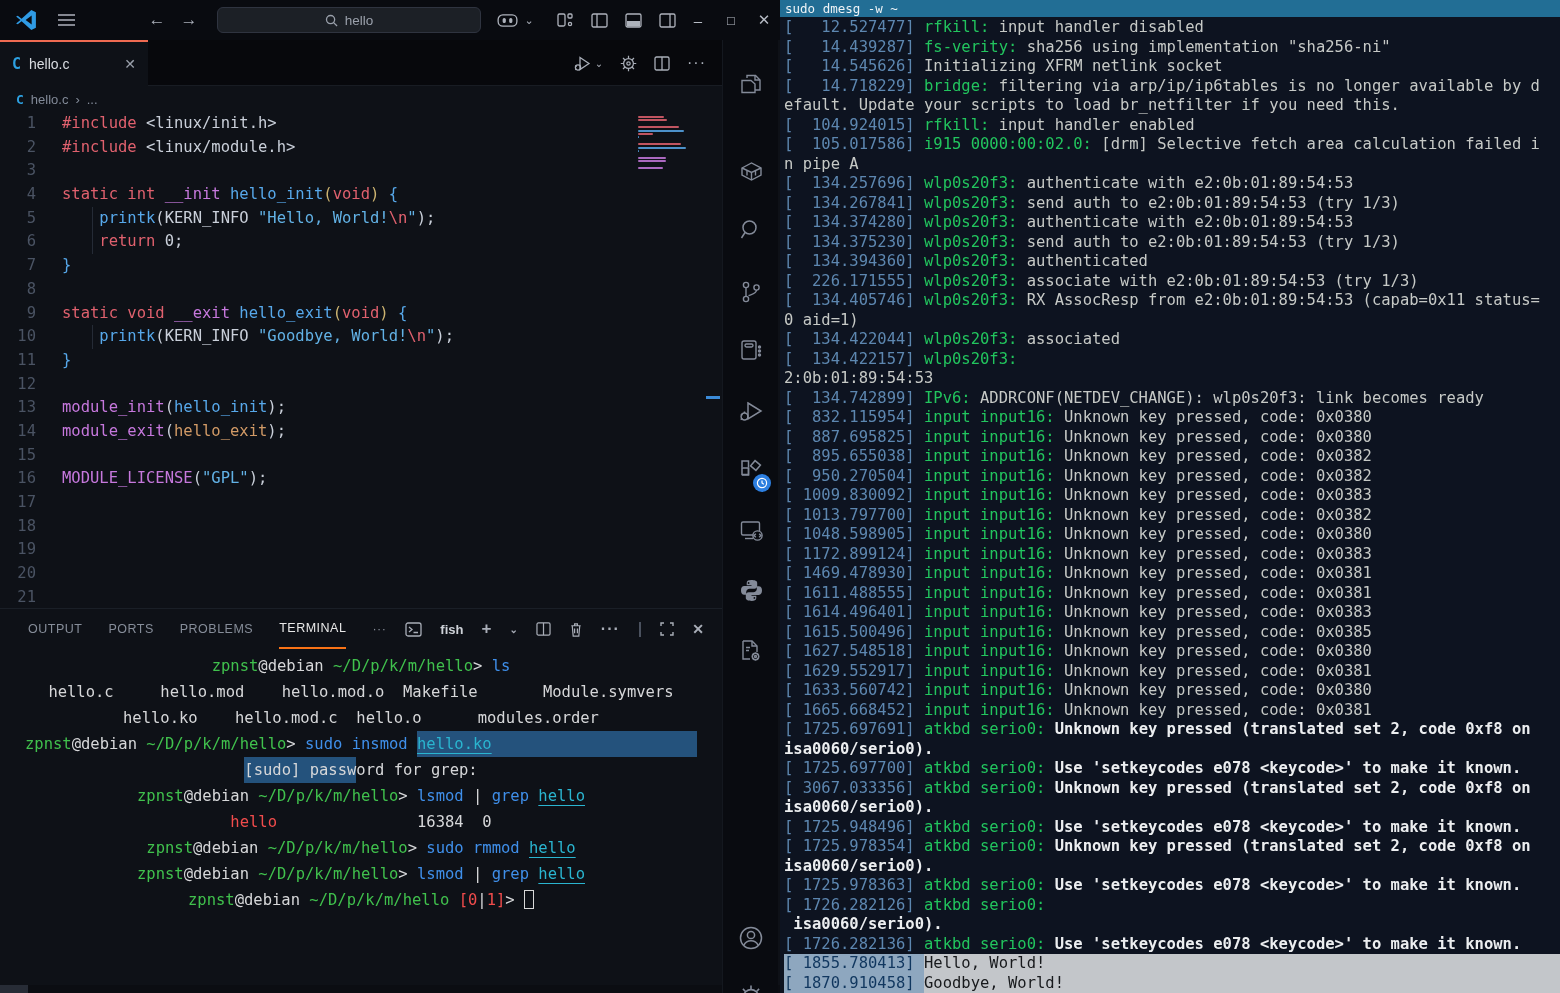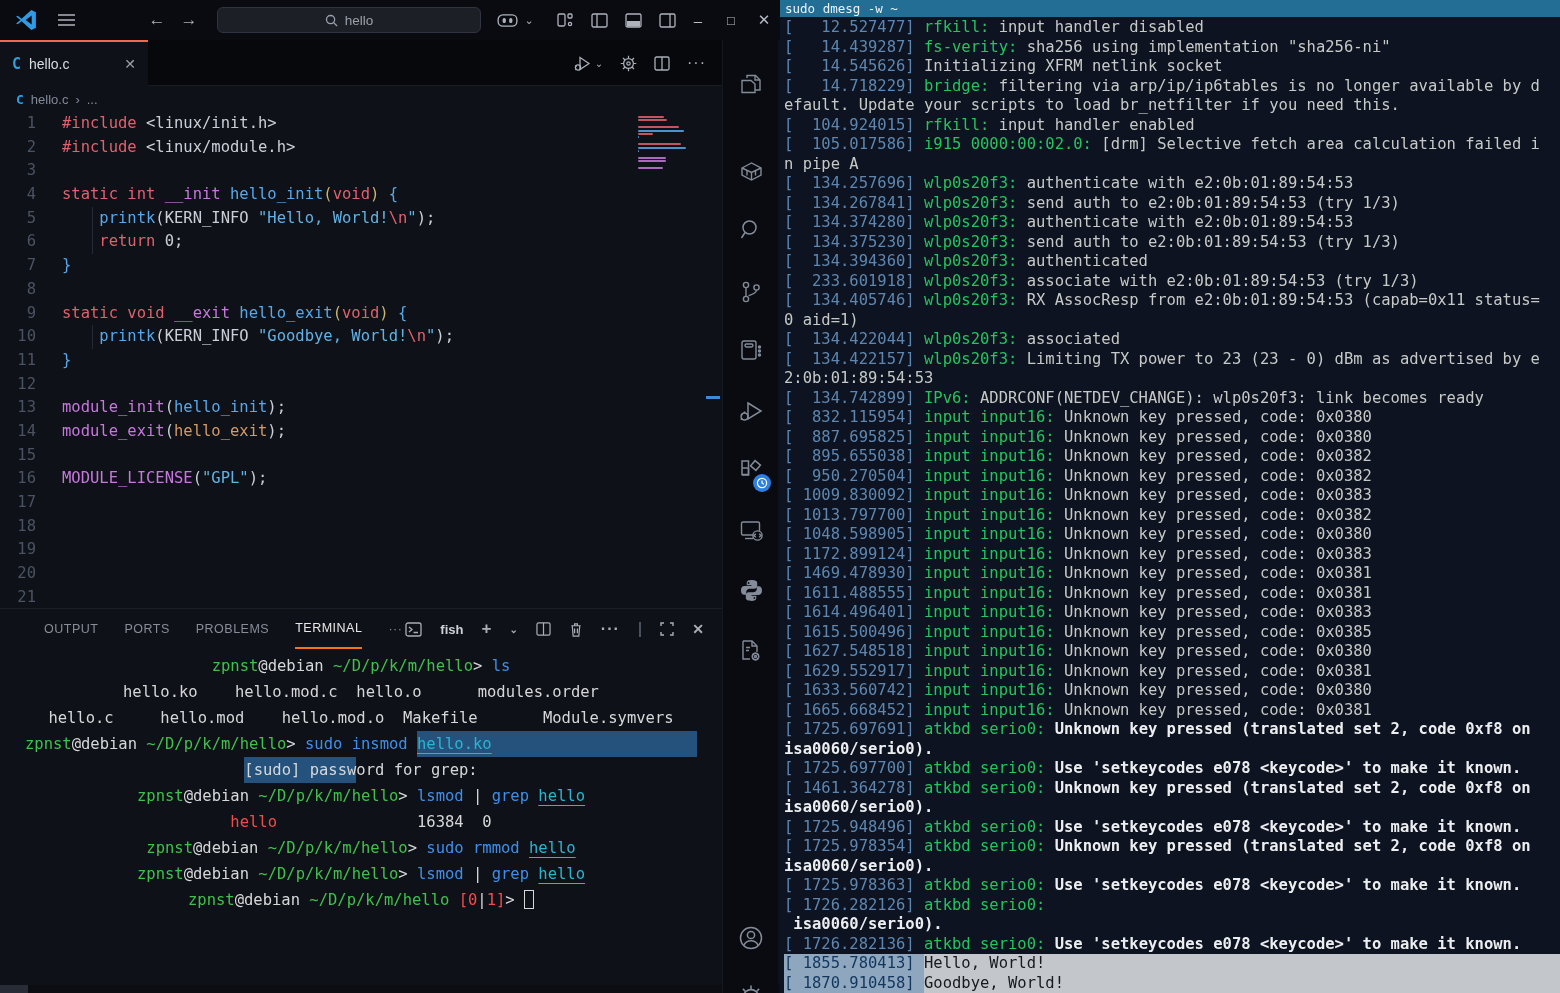--- a/index.html
+++ b/index.html
@@ -40,21 +40,21 @@
   .c-pp{color:#e0616e}.c-hdr{color:#c9cfd9}.c-orange{color:#d19a66}
   .indent-guide { position:absolute; width:1px; background:#252b36; }
   .minimap { position:absolute; left:638px; top:4px; width:62px; }
   .minimap .mmbar { height:2px; margin-bottom:1.4px; border-radius:1px; opacity:.85; }
   .ovr-marker { position:absolute; left:706px; top:284px; width:14px; height:3px; background:#3b8bd8; }
 
   
   .panel { position:absolute; left:0; top:608px; width:722px; height:377px; background:#0e1117;
            border-top:1px solid #1a1f27; }
   .panel-header { position:absolute; left:0; top:0; width:722px; height:40px; display:flex;
-                  align-items:center; gap:26px; padding-left:44px; }
+                  align-items:center; gap:26px; padding-left:28px; }
   .ptab { font-size:12.5px; letter-spacing:.5px; color:#868d99; height:40px; display:flex; align-items:center; }
   .ptab.active { color:#e8e8e8; border-bottom:2px solid #f97316; }
   .panel-icons { position:absolute; right:18px; top:0; height:40px; display:flex; align-items:center;
                  gap:18px; color:#a9aeb8;font-weight:bold; }
   .shell-label { font-size:13px; color:#ced2d8; }
   .pi-div { color:#4a515e; }
 
   .term { position:absolute; left:25px; top:44px; width:672px; font-family:"DejaVu Sans Mono",monospace;
           font-size:15.5px; }
   .trow { display:flex; height:26px; line-height:26px; white-space:pre;justify-content:center; }
@@ -281,22 +281,22 @@
         <span class="pi-div">|</span>
         <span>
           <svg width="14" height="14" viewBox="0 0 14 14" fill="none" stroke="#a9aeb8" stroke-width="1.4">
               <path d="M1 4V1h3M10 1h3v3M13 10v3h-3M4 13H1v-3"></path>
             </svg>
         </span>
         <span style="font-size:14px;">✕</span>
       </div>
       <div class="term" id="termrows">
           <div class="trow"><span class="seg-g">zpnst</span><span class="seg-w">@debian</span><span class="seg-w"> </span><span class="seg-g">~/D/p/k/m/hello</span><span class="seg-w">&gt; </span><span class="seg-b">ls</span></div>
+          <div class="trow"><span class="seg-w">hello.c     hello.mod    hello.mod.o  Makefile       Module.symvers</span></div>
           <div class="trow"><span class="seg-w">hello.ko    hello.mod.c  hello.o      modules.order</span></div>
-          <div class="trow"><span class="seg-w">hello.c     hello.mod    hello.mod.o  Makefile       Module.symvers</span></div>
           <div class="trow"><span class="seg-g">zpnst</span><span class="seg-w">@debian</span><span class="seg-w"> </span><span class="seg-g">~/D/p/k/m/hello</span><span class="seg-w">&gt; </span><span class="seg-b">sudo</span><span class="seg-w"> </span><span class="seg-b">insmod</span><span class="seg-w"> </span><span class="seg-cy u s">hello.ko</span><span class="tfill"></span></div>
           <div class="trow"><span class="seg-w s">[sudo] passw</span><span class="seg-w">ord for grep:</span></div>
           <div class="trow"><span class="seg-g">zpnst</span><span class="seg-w">@debian</span><span class="seg-w"> </span><span class="seg-g">~/D/p/k/m/hello</span><span class="seg-w">&gt; </span><span class="seg-b">lsmod</span><span class="seg-w"> | </span><span class="seg-b">grep</span><span class="seg-w"> </span><span class="seg-cy u">hello</span></div>
           <div class="trow"><span class="seg-r">hello</span><span class="seg-w">               16384  0</span></div>
           <div class="trow"><span class="seg-g">zpnst</span><span class="seg-w">@debian</span><span class="seg-w"> </span><span class="seg-g">~/D/p/k/m/hello</span><span class="seg-w">&gt; </span><span class="seg-b">sudo</span><span class="seg-w"> </span><span class="seg-b">rmmod</span><span class="seg-w"> </span><span class="seg-cy u">hello</span></div>
           <div class="trow"><span class="seg-g">zpnst</span><span class="seg-w">@debian</span><span class="seg-w"> </span><span class="seg-g">~/D/p/k/m/hello</span><span class="seg-w">&gt; </span><span class="seg-b">lsmod</span><span class="seg-w"> | </span><span class="seg-b">grep</span><span class="seg-w"> </span><span class="seg-cy u">hello</span></div>
           <div class="trow"><span class="seg-g">zpnst</span><span class="seg-w">@debian</span><span class="seg-w"> </span><span class="seg-g">~/D/p/k/m/hello</span><span class="seg-w"> </span><span class="seg-r">[0</span><span class="seg-w">|</span><span class="seg-r">1]</span><span class="seg-w">&gt; </span><span class="cursorbox"></span></div>
         </div>
     </div>
 
@@ -416,25 +416,25 @@
         <div class="drow"><span class="d-ts">[   14.718229] </span><span class="d-src">bridge: </span><span class="d-msg">filtering via arp/ip/ip6tables is no longer available by d</span></div>
         <div class="drow"><span class="d-msg">efault. Update your scripts to load br_netfilter if you need this.</span></div>
         <div class="drow"><span class="d-ts">[  104.924015] </span><span class="d-src">rfkill: </span><span class="d-msg">input handler enabled</span></div>
         <div class="drow"><span class="d-ts">[  105.017586] </span><span class="d-src">i915 0000:00:02.0: </span><span class="d-msg">[drm] Selective fetch area calculation failed i</span></div>
         <div class="drow"><span class="d-msg">n pipe A</span></div>
         <div class="drow"><span class="d-ts">[  134.257696] </span><span class="d-src">wlp0s20f3: </span><span class="d-msg">authenticate with e2:0b:01:89:54:53</span></div>
         <div class="drow"><span class="d-ts">[  134.267841] </span><span class="d-src">wlp0s20f3: </span><span class="d-msg">send auth to e2:0b:01:89:54:53 (try 1/3)</span></div>
         <div class="drow"><span class="d-ts">[  134.374280] </span><span class="d-src">wlp0s20f3: </span><span class="d-msg">authenticate with e2:0b:01:89:54:53</span></div>
         <div class="drow"><span class="d-ts">[  134.375230] </span><span class="d-src">wlp0s20f3: </span><span class="d-msg">send auth to e2:0b:01:89:54:53 (try 1/3)</span></div>
         <div class="drow"><span class="d-ts">[  134.394360] </span><span class="d-src">wlp0s20f3: </span><span class="d-msg">authenticated</span></div>
-        <div class="drow"><span class="d-ts">[  233.601918] </span><span class="d-src">wlp0s20f3: </span><span class="d-msg">associate with e2:0b:01:89:54:53 (try 1/3)</span></div>
+        <div class="drow"><span class="d-ts">[  226.171555] </span><span class="d-src">wlp0s20f3: </span><span class="d-msg">associate with e2:0b:01:89:54:53 (try 1/3)</span></div>
         <div class="drow"><span class="d-ts">[  134.405746] </span><span class="d-src">wlp0s20f3: </span><span class="d-msg">RX AssocResp from e2:0b:01:89:54:53 (capab=0x11 status=</span></div>
         <div class="drow"><span class="d-msg">0 aid=1)</span></div>
         <div class="drow"><span class="d-ts">[  134.422044] </span><span class="d-src">wlp0s20f3: </span><span class="d-msg">associated</span></div>
-        <div class="drow"><span class="d-ts">[  134.422157] </span><span class="d-src">wlp0s20f3: </span><span class="d-msg">Limiting TX power to 23 (23 - 0) dBm as advertised by e</span></div>
+        <div class="drow"><span class="d-ts">[  134.422157] </span><span class="d-src">wlp0s20f3: </span></div>
         <div class="drow"><span class="d-msg">2:0b:01:89:54:53</span></div>
         <div class="drow"><span class="d-ts">[  134.742899] </span><span class="d-src">IPv6: </span><span class="d-msg">ADDRCONF(NETDEV_CHANGE): wlp0s20f3: link becomes ready</span></div>
         <div class="drow"><span class="d-ts">[  832.115954] </span><span class="d-src">input input16: </span><span class="d-msg">Unknown key pressed, code: 0x0380</span></div>
         <div class="drow"><span class="d-ts">[  887.695825] </span><span class="d-src">input input16: </span><span class="d-msg">Unknown key pressed, code: 0x0380</span></div>
         <div class="drow"><span class="d-ts">[  895.655038] </span><span class="d-src">input input16: </span><span class="d-msg">Unknown key pressed, code: 0x0382</span></div>
         <div class="drow"><span class="d-ts">[  950.270504] </span><span class="d-src">input input16: </span><span class="d-msg">Unknown key pressed, code: 0x0382</span></div>
         <div class="drow"><span class="d-ts">[ 1009.830092] </span><span class="d-src">input input16: </span><span class="d-msg">Unknown key pressed, code: 0x0383</span></div>
         <div class="drow"><span class="d-ts">[ 1013.797700] </span><span class="d-src">input input16: </span><span class="d-msg">Unknown key pressed, code: 0x0382</span></div>
         <div class="drow"><span class="d-ts">[ 1048.598905] </span><span class="d-src">input input16: </span><span class="d-msg">Unknown key pressed, code: 0x0380</span></div>
         <div class="drow"><span class="d-ts">[ 1172.899124] </span><span class="d-src">input input16: </span><span class="d-msg">Unknown key pressed, code: 0x0383</span></div>
@@ -442,21 +442,21 @@
         <div class="drow"><span class="d-ts">[ 1611.488555] </span><span class="d-src">input input16: </span><span class="d-msg">Unknown key pressed, code: 0x0381</span></div>
         <div class="drow"><span class="d-ts">[ 1614.496401] </span><span class="d-src">input input16: </span><span class="d-msg">Unknown key pressed, code: 0x0383</span></div>
         <div class="drow"><span class="d-ts">[ 1615.500496] </span><span class="d-src">input input16: </span><span class="d-msg">Unknown key pressed, code: 0x0385</span></div>
         <div class="drow"><span class="d-ts">[ 1627.548518] </span><span class="d-src">input input16: </span><span class="d-msg">Unknown key pressed, code: 0x0380</span></div>
         <div class="drow"><span class="d-ts">[ 1629.552917] </span><span class="d-src">input input16: </span><span class="d-msg">Unknown key pressed, code: 0x0381</span></div>
         <div class="drow"><span class="d-ts">[ 1633.560742] </span><span class="d-src">input input16: </span><span class="d-msg">Unknown key pressed, code: 0x0380</span></div>
         <div class="drow"><span class="d-ts">[ 1665.668452] </span><span class="d-src">input input16: </span><span class="d-msg">Unknown key pressed, code: 0x0381</span></div>
         <div class="drow b"><span class="d-ts">[ 1725.697691] </span><span class="d-src">atkbd serio0: </span><span class="d-msg">Unknown key pressed (translated set 2, code 0xf8 on</span></div>
         <div class="drow b"><span class="d-msg">isa0060/serio0).</span></div>
         <div class="drow b"><span class="d-ts">[ 1725.697700] </span><span class="d-src">atkbd serio0: </span><span class="d-msg">Use 'setkeycodes e078 &lt;keycode&gt;' to make it known.</span></div>
-        <div class="drow b"><span class="d-ts">[ 1461.364278] </span><span class="d-src">atkbd serio0: </span><span class="d-msg">Unknown key pressed (translated set 2, code 0xf8 on</span></div>
+        <div class="drow b"><span class="d-ts">[ 3067.033356] </span><span class="d-src">atkbd serio0: </span><span class="d-msg">Unknown key pressed (translated set 2, code 0xf8 on</span></div>
         <div class="drow b"><span class="d-msg">isa0060/serio0).</span></div>
         <div class="drow b"><span class="d-ts">[ 1725.948496] </span><span class="d-src">atkbd serio0: </span><span class="d-msg">Use 'setkeycodes e078 &lt;keycode&gt;' to make it known.</span></div>
         <div class="drow b"><span class="d-ts">[ 1725.978354] </span><span class="d-src">atkbd serio0: </span><span class="d-msg">Unknown key pressed (translated set 2, code 0xf8 on</span></div>
         <div class="drow b"><span class="d-msg">isa0060/serio0).</span></div>
         <div class="drow b"><span class="d-ts">[ 1725.978363] </span><span class="d-src">atkbd serio0: </span><span class="d-msg">Use 'setkeycodes e078 &lt;keycode&gt;' to make it known.</span></div>
         <div class="drow b"><span class="d-ts">[ 1726.282126] </span><span class="d-src">atkbd serio0: </span></div>
         <div class="drow b"><span class="d-msg"> isa0060/serio0).</span></div>
         <div class="drow b"><span class="d-ts">[ 1726.282136] </span><span class="d-src">atkbd serio0: </span><span class="d-msg">Use 'setkeycodes e078 &lt;keycode&gt;' to make it known.</span></div>
         <div class="drow sel"><span class="d-ts">[ 1855.780413] </span><span class="d-msg">Hello, World!</span><span class="dfill"></span></div>
         <div class="drow sel"><span class="d-ts">[ 1870.910458] </span><span class="d-msg">Goodbye, World!</span><span class="dfill"></span></div>

